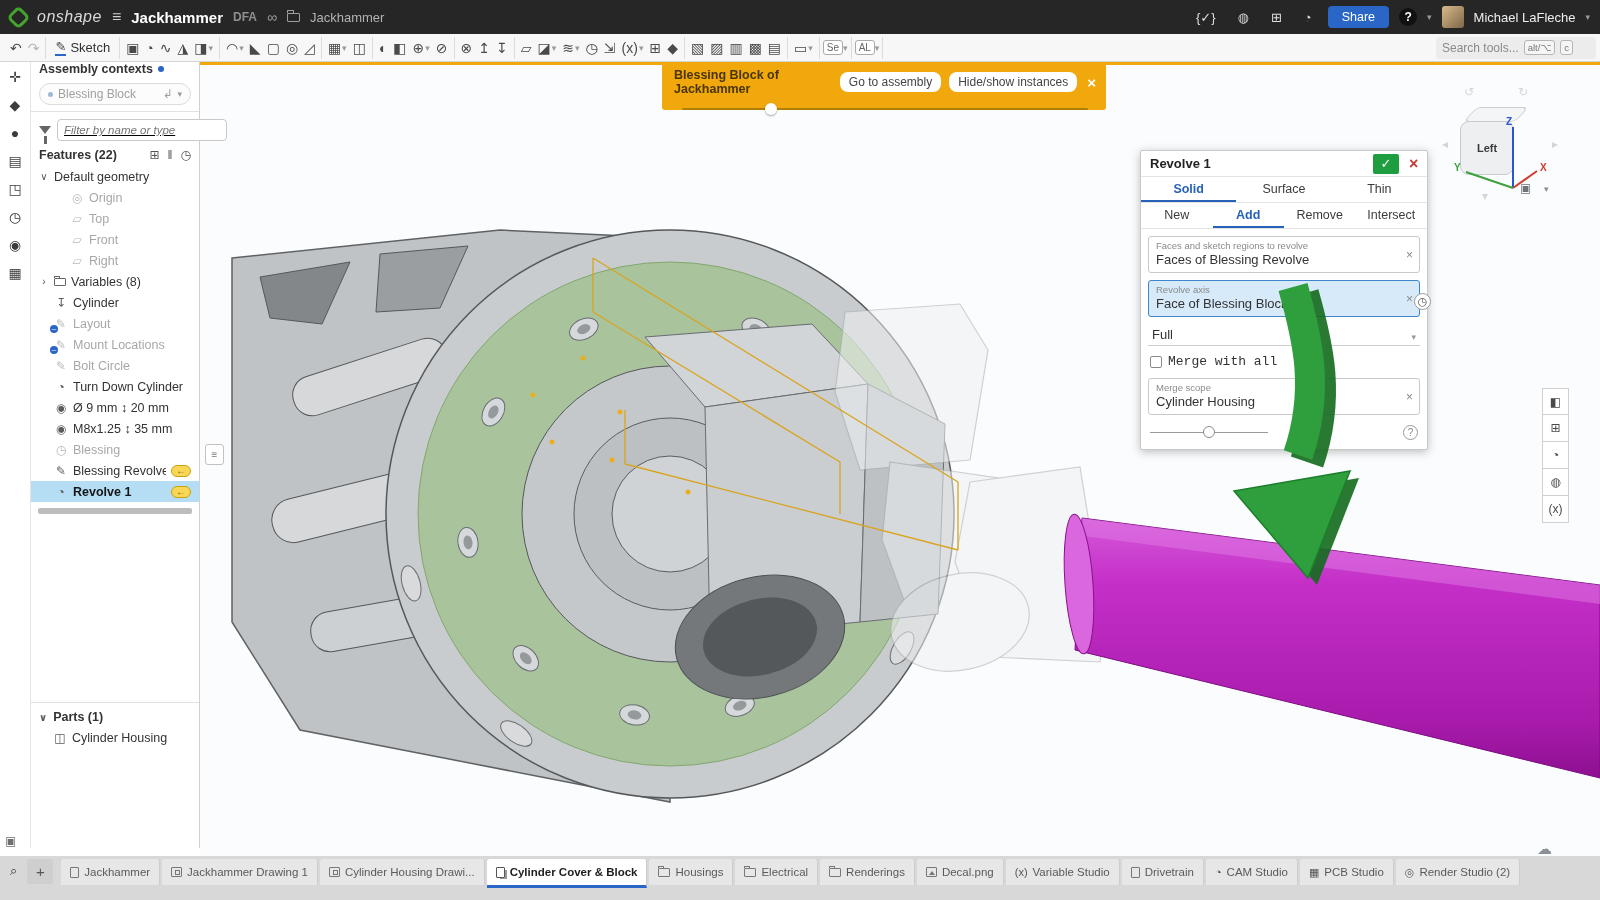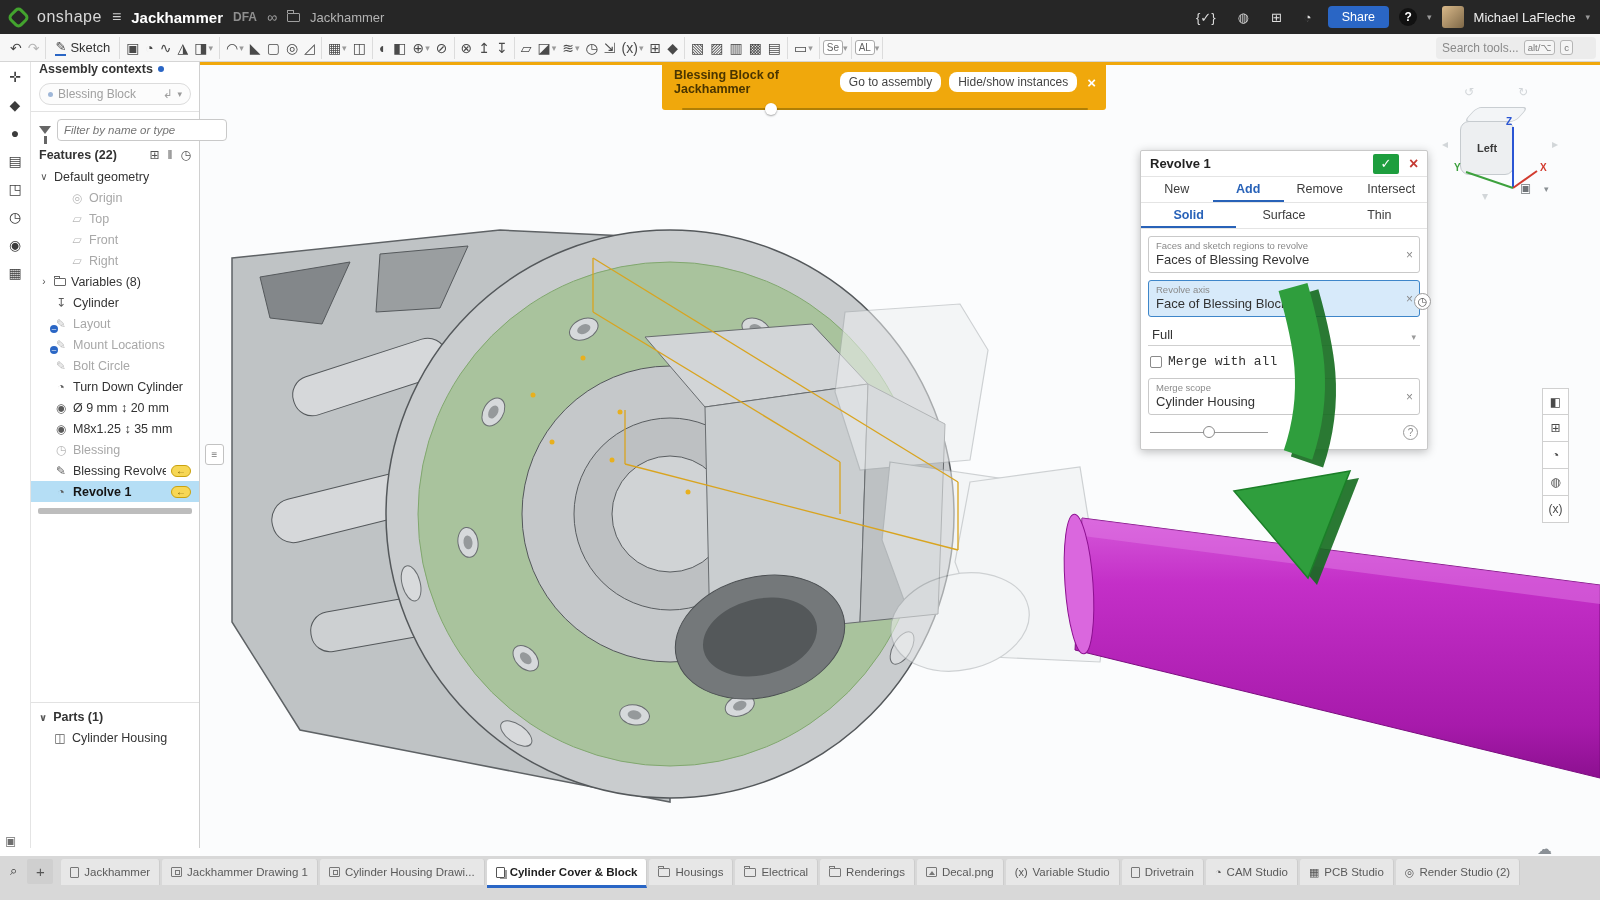--- a/index.html
+++ b/index.html
@@ -4,21 +4,21 @@
 <style>
   html,body{margin:0;padding:0;width:1600px;height:900px;overflow:hidden;
     font-family:"Liberation Sans","DejaVu Sans",sans-serif;background:#fff;}
   *{box-sizing:border-box;}
   .abs{position:absolute;}
 
   
   #topbar{position:absolute;left:0;top:0;width:1600px;height:34px;background:#262626;
     display:flex;align-items:center;padding:0 10px;gap:10px;z-index:60;}
   #logo-mark{width:17px;height:17px;border:3px solid #43a32e;border-radius:5px;transform:rotate(45deg);}
-  #brand{color:#d8d8d8;font-size:16px;letter-spacing:.5px;}
+  #brand{color:#d8d8d8;font-size:16px;letter-spacing:.5px;font-style:italic;}
   #hamburger{color:#cfcfcf;font-size:16px;cursor:pointer;}
   #doc-title{color:#fff;font-weight:bold;font-size:15px;}
   #doc-badge{color:#8f8f8f;font-size:12px;font-weight:bold;}
   #link-ic{color:#9f9f9f;font-size:14px;}
   .folder-ic{width:13px;height:9px;border:1.3px solid #9f9f9f;border-radius:1px;position:relative;display:inline-block;}
   .folder-ic::before{content:"";position:absolute;top:-4px;left:-1px;width:5px;height:2px;
     border:1.3px solid #9f9f9f;border-bottom:none;border-radius:1px 1px 0 0;}
   #doc-folder-name{color:#b3b3b3;font-size:13px;}
   #topbar .spacer{flex:1;}
   .topic{color:#dedede;font-size:13px;margin:0 6px;cursor:pointer;}
@@ -56,21 +56,21 @@
 
   
   #panel{position:absolute;left:30px;top:54px;width:170px;height:794px;background:#fff;
     border-right:1px solid #d0d0d0;border-left:1px solid #e4e4e4;z-index:20;display:flex;flex-direction:column;}
   #ctx-block{padding:8px 8px 6px 8px;border-bottom:1px solid #e2e2e2;}
   #ctx-title{font-size:12.5px;font-weight:bold;color:#333;display:flex;align-items:center;gap:5px;}
   .bluedot{width:6px;height:6px;border-radius:50%;background:#2a66c5;display:inline-block;}
   #ctx-pill{margin-top:7px;border:1px solid #dcdcdc;border-radius:12px;background:#fcfcfc;
     padding:3px 8px;display:flex;align-items:center;gap:5px;color:#a0a0a0;font-size:12px;cursor:pointer;}
   #ctx-pill .dot{width:5px;height:5px;border-radius:50%;background:#9fb7d8;}
-  #filter-row{display:flex;align-items:center;gap:6px;padding:7px 8px 5px 8px;}
+  #filter-row{display:flex;align-items:center;gap:6px;padding:7px 8px 5px 8px;text-decoration:underline;}
   .funnel{width:0;height:0;border-left:6px solid transparent;border-right:6px solid transparent;
     border-top:8px solid #666;position:relative;display:inline-block;}
   .funnel::after{content:"";position:absolute;left:-1.5px;top:-2px;width:3px;height:8px;background:#666;top:2px;}
   #filter-input{flex:1;border:1px solid #c9c9c9;border-radius:4px;height:22px;font-size:11.5px;
     font-style:italic;color:#9a9a9a;padding:0 6px;font-family:inherit;}
   #feat-header{display:flex;align-items:center;padding:2px 8px 4px 8px;gap:8px;}
   #feat-title{font-size:12.5px;font-weight:bold;color:#333;flex:1;}
   .fh-ic{color:#555;font-size:12px;cursor:pointer;position:relative;}
   #features{height:464px;overflow:hidden;}
   .frow{display:flex;align-items:center;height:21px;padding:0 4px 0 8px;font-size:12.5px;color:#333;
@@ -634,29 +634,29 @@
   </div>
 </div>
 
 <div id="dialog">
   <div id="dlg-head">
     <span id="dlg-title">Revolve 1</span>
     <button id="dlg-ok">✓</button>
     <button id="dlg-cancel">×</button>
   </div>
   <div class="dlg-tabs">
+    <div class="dlg-tab active">Solid</div>
+    <div class="dlg-tab">Surface</div>
+    <div class="dlg-tab">Thin</div>
+  </div>
+  <div class="dlg-tabs">
     <div class="dlg-tab">New</div>
     <div class="dlg-tab active">Add</div>
     <div class="dlg-tab">Remove</div>
     <div class="dlg-tab">Intersect</div>
-  </div>
-  <div class="dlg-tabs">
-    <div class="dlg-tab active">Solid</div>
-    <div class="dlg-tab">Surface</div>
-    <div class="dlg-tab">Thin</div>
   </div>
   <div id="dlg-body">
     <div class="fieldbox">
       <div class="flabel">Faces and sketch regions to revolve</div>
       <div class="fvalue">Faces of Blessing Revolve</div>
       <span class="fclear">×</span>
     </div>
     <div class="fieldbox active">
       <div class="flabel">Revolve axis</div>
       <div class="fvalue">Face of Blessing Block</div>

